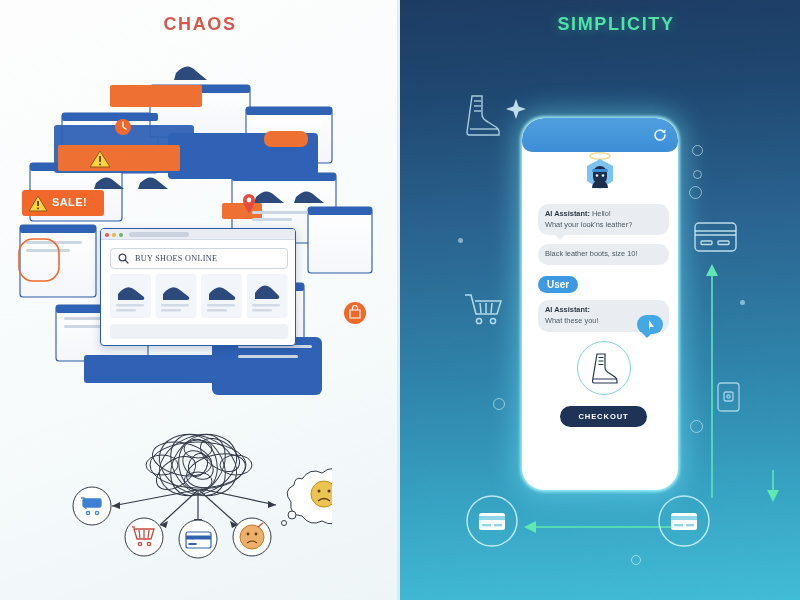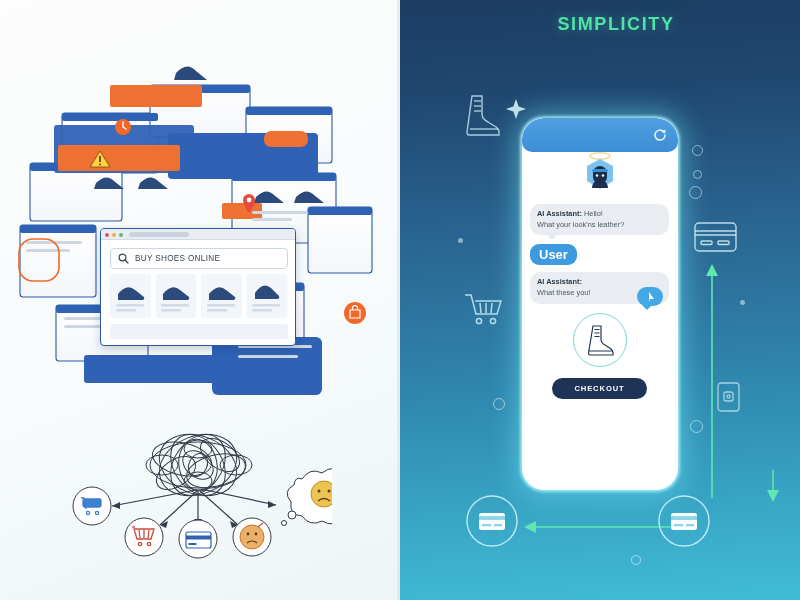--- a/index.html
+++ b/index.html
@@ -47,45 +47,45 @@
   .phone{
     position:absolute; left:122px; top:118px; width:156px; height:372px;
     border-radius:22px; background:#ffffff;
     box-shadow:0 0 26px 7px rgba(120,235,255,.42), 0 0 3px 2px rgba(190,250,255,.8);
     overflow:hidden;
   }
   .phone-top{
     height:34px; background:linear-gradient(180deg,#4f9fe0,#3d8ed6);
     border-radius:22px 22px 10px 10px; position:relative;
   }
-  .chatarea{ padding:6px 9px 0 8px; position:relative; }
+  .chatarea{ padding:6px 9px 0 16px; position:relative; }
 
   .bub{
     border-radius:10px; padding:5px 7px; margin-bottom:9px;
     font-size:7.4px; line-height:1.45; color:#4a5763;
     background:#e9edf1; position:relative;
   }
   .bub b{ color:#2c3a47; font-weight:bold; }
   .bub-user{
     display:inline-block; background:#3d9ae0; color:#fff;
-    font-size:13px; font-weight:bold; border-radius:9px;
+    font-size:10px; font-weight:bold; border-radius:9px;
     padding:3px 9px; margin-bottom:7px;
   }
   .bub-tail::after{
     content:""; position:absolute; left:16px; bottom:-5px;
     border-left:6px solid transparent; border-right:6px solid transparent;
     border-top:6px solid #e9edf1;
   }
   .product-circle{
     width:54px; height:54px; border-radius:50%;
     border:1.4px solid #7fd3d8; margin:2px auto 0 auto;
     display:flex; align-items:center; justify-content:center;
   }
   .checkout{
-    margin:11px auto 16px auto; width:95px; height:21px; border-radius:11px;
+    margin:11px auto 16px auto; width:87px; height:21px; border-radius:11px;
     background:#1f3357; color:#fff; font-size:7.6px; font-weight:bold;
     letter-spacing:.9px; display:flex; align-items:center; justify-content:center;
   }
   .cursor-bub{
     position:absolute; right:6px; bottom:-2px; width:26px; height:19px;
     background:#44a8e4; border-radius:10px;
   }
   .cursor-bub::after{
     content:""; position:absolute; left:5px; bottom:-4px;
     border-left:5px solid transparent; border-right:5px solid transparent;
@@ -94,20 +94,21 @@
   .ring{ position:absolute; border-radius:50%; border:1.4px solid rgba(235,252,255,.55); }
   .dot{ position:absolute; border-radius:50%; background:rgba(235,252,255,.5); }
 </style>
 </head>
 <body>
 
 <div id="stage">
 
   <div class="panel-chaos">
 
+    <div class="hdr-chaos">CHAOS</div>
 
     <svg class="abs" style="left:0;top:55px" width="400" height="400">
       <defs>
         <linearGradient id="bw" x1="0" y1="0" x2="0" y2="1">
           <stop offset="0" stop-color="#ffffff"></stop>
             <stop offset="1" stop-color="#f4f6fa"></stop>
         </linearGradient>
       </defs>
       <g stroke="#2b5aa8" stroke-width="1.1" fill="url(#bw)">
 
@@ -161,20 +162,29 @@
         <rect x="252" y="163" width="40" height="3" rx="1.5"></rect>
         <rect x="238" y="290" width="74" height="3" rx="1.5"></rect>
         <rect x="238" y="300" width="60" height="3" rx="1.5"></rect>
         <rect x="64" y="262" width="70" height="3" rx="1.5"></rect>
         <rect x="64" y="270" width="52" height="3" rx="1.5"></rect>
         <rect x="26" y="186" width="56" height="3" rx="1.5"></rect>
         <rect x="26" y="194" width="44" height="3" rx="1.5"></rect>
       </g>
     </svg>
 
+    <div class="abs" style="left:22px;top:190px;">
+      <svg width="82" height="26">
+        <rect x="0" y="0" width="82" height="26" rx="3" fill="#f2682a"></rect>
+        <polygon points="16,6 25,21 7,21" fill="#ffd23f" stroke="#8a5b12" stroke-width="1"></polygon>
+        <rect x="15.2" y="11" width="1.7" height="5" fill="#5c3c09"></rect>
+        <rect x="15.2" y="17.6" width="1.7" height="1.7" fill="#5c3c09"></rect>
+      </svg>
+      <span class="abs" style="left:30px;top:6px;font-size:11px;font-weight:bold;color:#fff;letter-spacing:.4px">SALE!</span>
+    </div>
 
     <svg class="abs" style="left:88px;top:148px" width="60" height="22">
       <polygon points="12,3 22,19 2,19" fill="#ffd23f" stroke="#8a5b12" stroke-width="1"></polygon>
       <rect x="11.2" y="8" width="1.7" height="6" fill="#5c3c09"></rect>
       <rect x="11.2" y="15.6" width="1.7" height="1.7" fill="#5c3c09"></rect>
     </svg>
 
     <svg class="abs" style="left:113px;top:117px" width="20" height="20">
       <circle cx="10" cy="10" r="8" fill="#f2682a"></circle>
       <path d="M10,5 v5 l3,2" stroke="#fff" stroke-width="1.4" fill="none" stroke-linecap="round"></path>
@@ -191,21 +201,21 @@
     </svg>
 
     <div class="abs" style="left:100px;top:228px;width:196px;height:118px;background:#fff;border:1px solid #2b5aa8;border-radius:4px;box-shadow:0 3px 10px rgba(20,40,80,.22);">
       <div style="height:11px;background:#e9edf3;border-bottom:1px solid #d3dbe6;border-radius:3px 3px 0 0;position:relative">
         <span class="abs" style="left:4px;top:3.5px;width:4px;height:4px;border-radius:50%;background:#e05b4a"></span>
         <span class="abs" style="left:11px;top:3.5px;width:4px;height:4px;border-radius:50%;background:#e5b34b"></span>
         <span class="abs" style="left:18px;top:3.5px;width:4px;height:4px;border-radius:50%;background:#63b96a"></span>
         <span class="abs" style="left:28px;top:3px;width:60px;height:5px;border-radius:3px;background:#c9d2de"></span>
       </div>
 
-      <div class="abs" style="left:9px;top:19px;width:178px;height:21px;border:1px solid #ccd5e2;border-radius:4px;background:#fff;display:flex;align-items:center;padding-left:7px;">
+      <div class="abs" style="left:9px;top:19px;width:178px;height:21px;border:1px solid #ccd5e2;border-radius:4px;background:#fff;display:flex;align-items:center;padding-left:7px;font-family:Liberation Serif, serif;">
         <svg width="11" height="11" style="margin-right:6px;flex:none">
           <circle cx="4.5" cy="4.5" r="3.4" stroke="#36405a" stroke-width="1.2" fill="none"></circle>
           <line x1="7" y1="7" x2="10" y2="10" stroke="#36405a" stroke-width="1.2" stroke-linecap="round"></line>
         </svg>
         <span style="font-size:8.2px;color:#3a4456;letter-spacing:.3px">BUY SHOES ONLINE</span>
       </div>
 
       <svg class="abs" style="left:9px;top:45px" width="178" height="44">
         <g>
           <rect x="0" y="0" width="41" height="44" rx="3" fill="#f2f5f9"></rect>
@@ -425,20 +435,23 @@
         <div style="height:44px"></div>
 
         
         <div class="bub bub-tail" style="margin-top:2px">
           <b>AI Assistant:</b>
           <span>Hello!</span><br>
           <span>What your look'ns leather?</span>
         </div>
 
         
+        <div class="bub">
+          <span>Black leather boots, size 10!</span>
+        </div>
 
         
         <div class="bub-user">User</div>
 
         
         <div class="bub" style="position:relative;padding-right:30px">
           <b>AI Assistant:</b><br>
           <span>What these you!</span>
           <span class="cursor-bub">
             <svg width="26" height="19">

